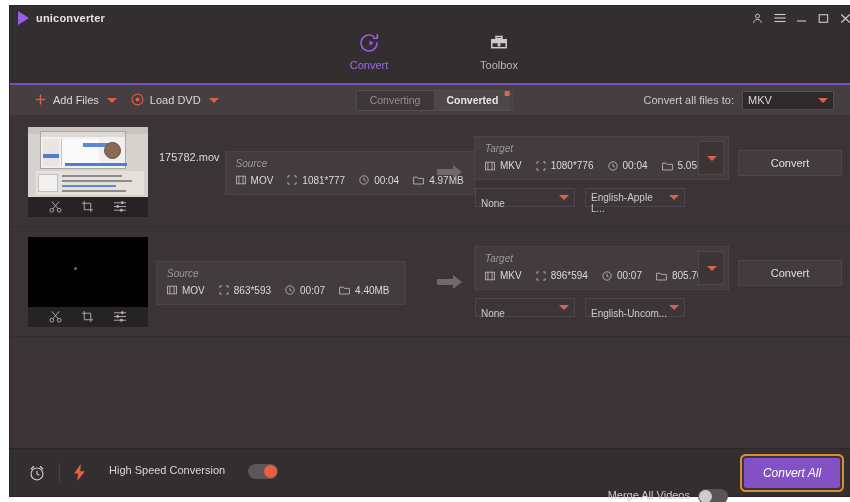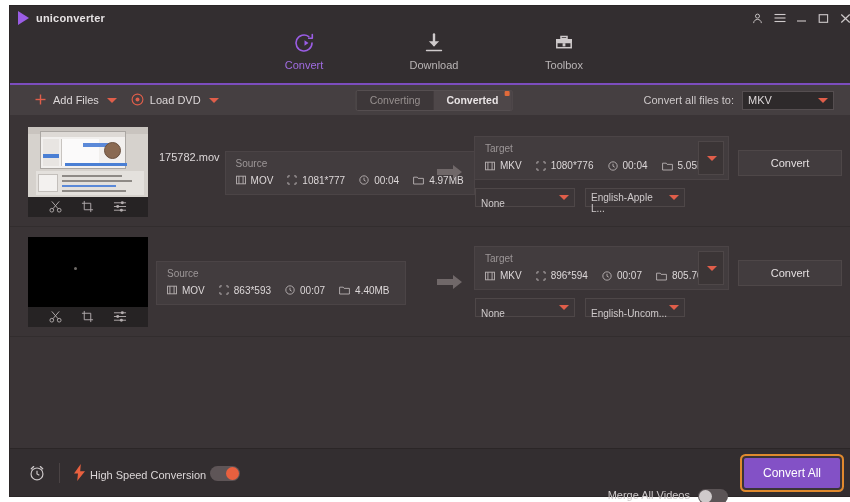--- a/index.html
+++ b/index.html
@@ -250,21 +250,21 @@
     color: #ddd8d9;
     padding-left: 3px;
   }
   .meta-box {
     background: #423c3e;
     border: 1px solid #4b4446;
     padding: 6px 10px 8px;
     width: 250px;
   }
   .meta-box.target { width: 255px; position: relative; }
-  .meta-title { font-size: 10px; color: #9d9798; margin-bottom: 6px; }
+  .meta-title { font-size: 10px; color: #9d9798; margin-bottom: 6px; font-style: italic; }
   .meta-line { display: flex; align-items: center; gap: 0; }
   .meta-item {
     display: flex;
     align-items: center;
     gap: 5px;
     font-size: 10px;
     color: #ddd8d9;
     margin-right: 14px;
     white-space: nowrap;
   }
@@ -344,21 +344,21 @@
     border-top: 1px solid #2b2627;
     display: flex;
     align-items: center;
     padding: 0 14px 0 18px;
     flex: none;
     gap: 0;
   }
   .divider-v {
     width: 1px; height: 20px; background: #4a4344; margin: 0 13px;
   }
-  .hs-group { display: flex; align-items: flex-end; gap: 4px; }
+  .hs-group { display: flex; align-items: flex-start; gap: 23px; }
   .hs-label { font-size: 11px; color: #dcd7d8; }
   .toggle {
     width: 30px; height: 15px; border-radius: 8px;
     position: relative; cursor: default;
   }
   .toggle.on { background: #5e5557; }
   .toggle.on .knob {
     position: absolute; right: 1px; top: 1px;
     width: 13px; height: 13px; border-radius: 50%;
     background: #e8603f;
@@ -380,20 +380,21 @@
   .convert-all-btn {
     width: 96px; height: 30px;
     background: #8351c6;
     color: #ffffff;
     font-size: 12px;
     display: flex; align-items: center; justify-content: center;
     cursor: default;
     box-shadow: 0 0 0 2px #3a3436, 0 0 0 4px #e08a2e;
     border-radius: 2px;
     margin-right: 4px;
+    font-style: italic;
   }
   .alarm-icon { display:flex; color:#cdc8c9; }
   .bolt-icon { display:flex; color:#e8603f; }
 </style>
 </head>
 <body>
 
 <div id="app">
 
   <div class="titlebar">
@@ -444,30 +445,20 @@
       <div class="tab-icon">
         <svg width="24" height="24" viewBox="0 0 24 24">
           <path d="M20 12a8 8 0 1 1-3.2-6.4" fill="none" stroke="#9b5de5" stroke-width="1.6" stroke-linecap="round"></path>
           <path d="M12.5 9.2l4 2.8-4 2.8z" fill="#9b5de5"></path>
           <path d="M20.3 3.6v3.6h-3.6" fill="none" stroke="#9b5de5" stroke-width="1.6" stroke-linecap="round" stroke-linejoin="round"></path>
         </svg>
       </div>
       <span class="tab-label">Convert</span>
     </div>
 
-    <div class="tab">
-      <div class="tab-icon">
-        <svg width="24" height="24" viewBox="0 0 24 24">
-          <line x1="12" y1="3.5" x2="12" y2="14" stroke="#cfcacb" stroke-width="2.4" stroke-linecap="round"></line>
-          <path d="M6.8 10.2L12 15.6l5.2-5.4z" fill="#cfcacb"></path>
-          <line x1="4.5" y1="19.5" x2="19.5" y2="19.5" stroke="#cfcacb" stroke-width="1.4" stroke-linecap="round"></line>
-        </svg>
-      </div>
-      <span class="tab-label">Download</span>
-    </div>
 
 
 
     <div class="tab">
       <div class="tab-icon">
         <svg width="24" height="24" viewBox="0 0 24 24">
           <path d="M9 5.5h6v2.2H9z" fill="none" stroke="#cfcacb" stroke-width="1.5"></path>
           <rect x="4" y="8" width="16" height="3" fill="#cfcacb"></rect>
           <rect x="4.8" y="11.5" width="14.4" height="5.2" fill="none" stroke="#cfcacb" stroke-width="1.5"></rect>
           <rect x="10.6" y="12.2" width="2.8" height="3.2" fill="#cfcacb"></rect>

